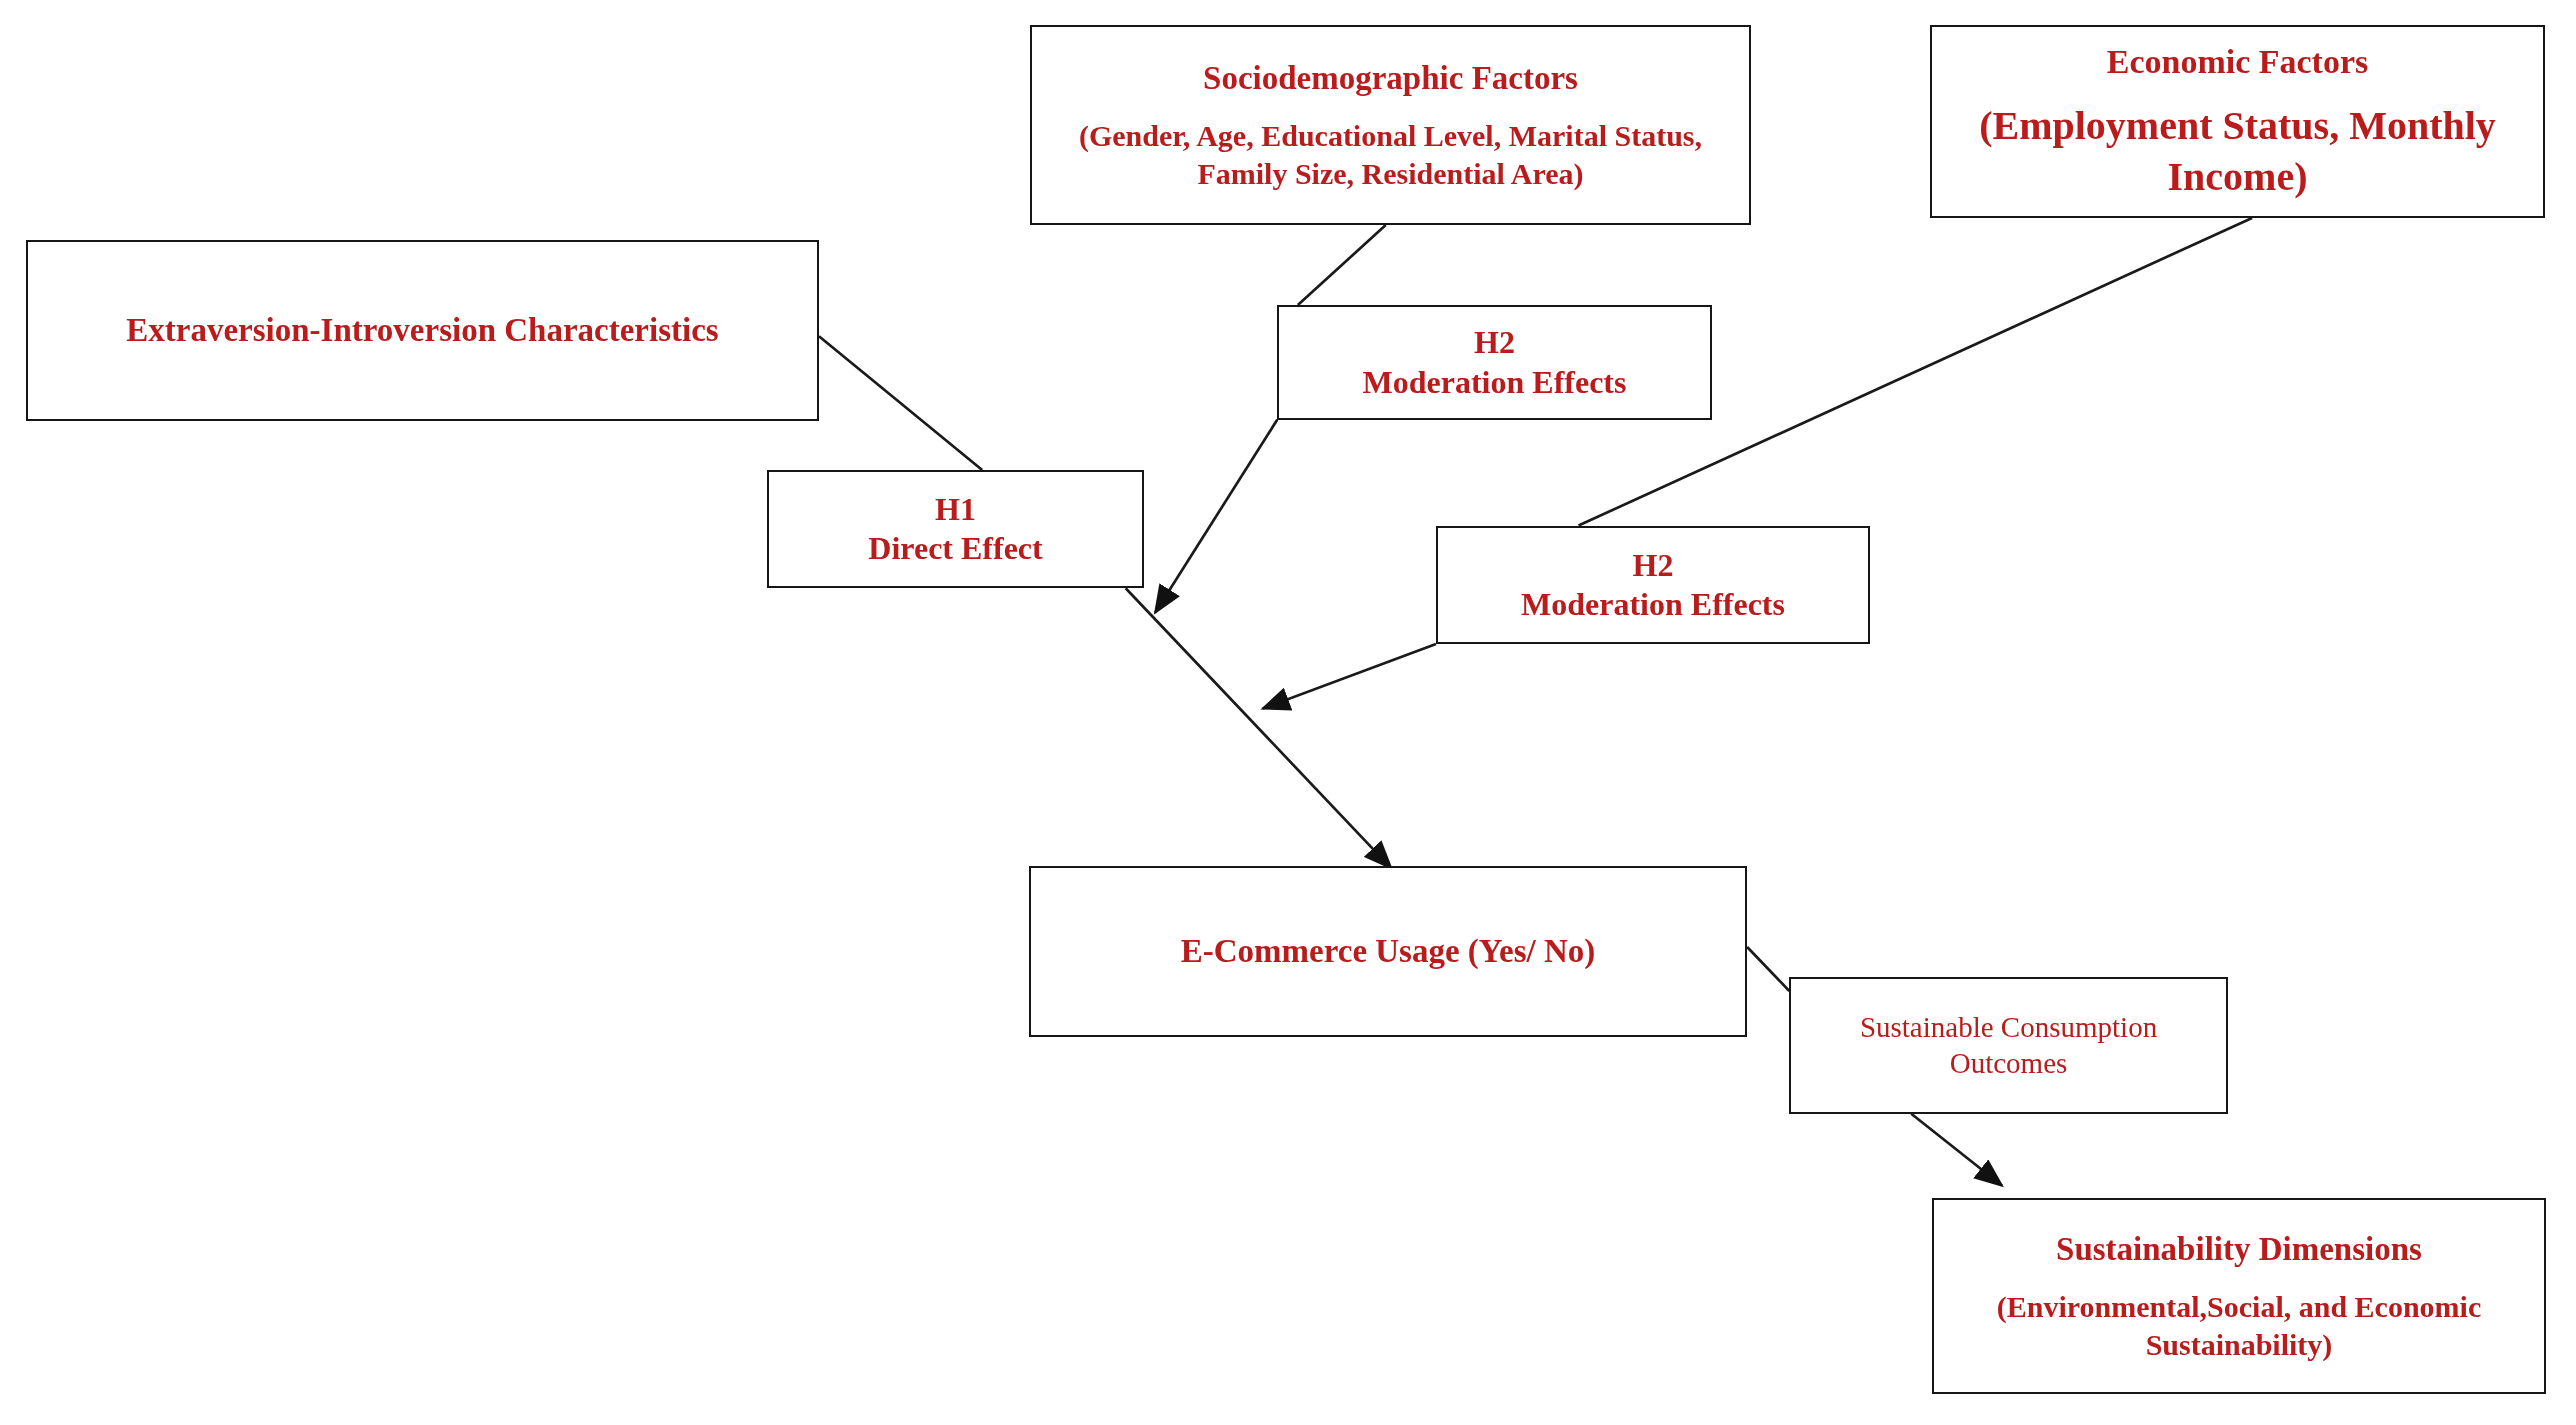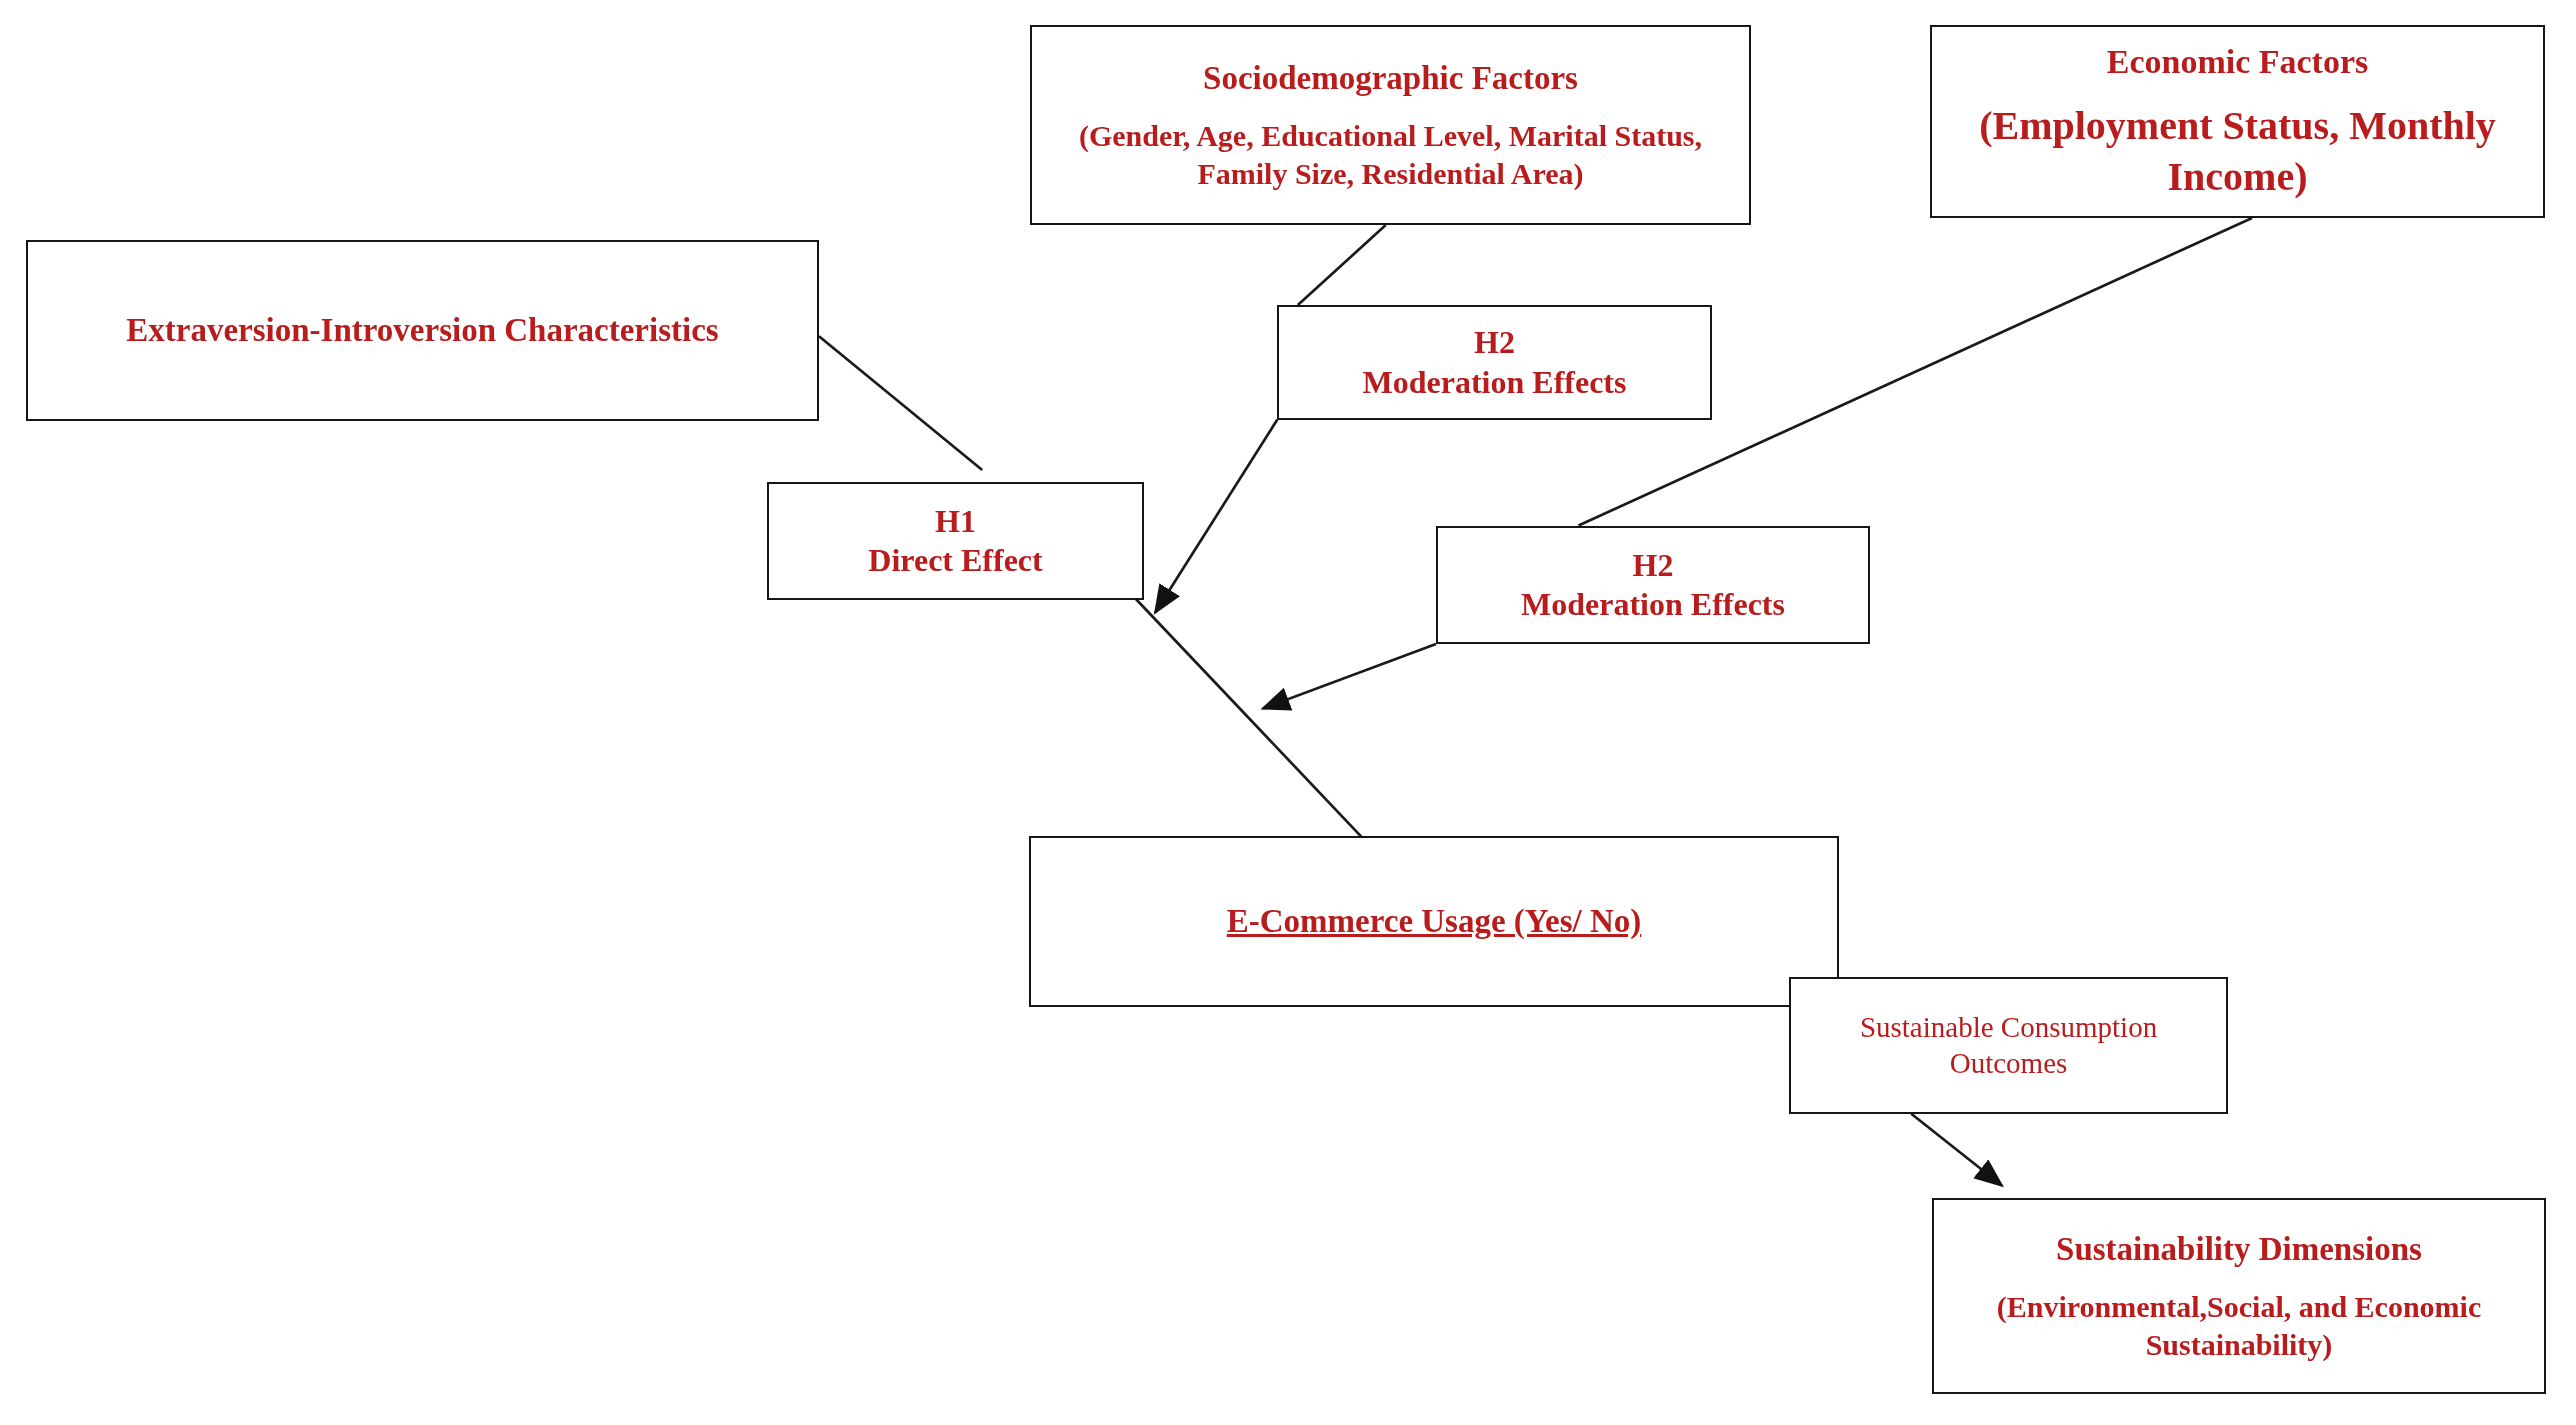--- a/index.html
+++ b/index.html
@@ -56,27 +56,27 @@
   #node-economic { left: 1930px; top: 25px; width: 615px; height: 193px; }
   #node-economic .title { font-size: 34px; }
   #node-economic .sub { font-size: 40px; }
 
   #node-extraversion { left: 26px; top: 240px; width: 793px; height: 181px; }
   #node-extraversion .title { font-size: 33px; }
 
   #node-h2-socio { left: 1277px; top: 305px; width: 435px; height: 115px; }
   #node-h2-socio .title { font-size: 32px; }
 
-  #node-h1 { left: 767px; top: 482px; width: 377px; height: 118px; }
+  #node-h1 { left: 767px; top: 470px; width: 377px; height: 118px; }
   #node-h1 .title { font-size: 32px; }
 
   #node-h2-econ { left: 1436px; top: 526px; width: 434px; height: 118px; }
   #node-h2-econ .title { font-size: 32px; }
 
-  #node-ecommerce { left: 1029px; top: 836px; width: 810px; height: 171px; text-decoration: underline; }
+  #node-ecommerce { left: 1029px; top: 866px; width: 718px; height: 171px; }
   #node-ecommerce .title { font-size: 33px; }
 
   #node-sustainable-consumption { left: 1789px; top: 977px; width: 439px; height: 137px; }
   #node-sustainable-consumption .title { font-size: 29px; font-weight: normal; }
 
   #node-sustainability-dimensions { left: 1932px; top: 1198px; width: 614px; height: 196px; }
   #node-sustainability-dimensions .title { font-size: 33px; }
   #node-sustainability-dimensions .sub { font-size: 30px; }
 </style>
 </head>

